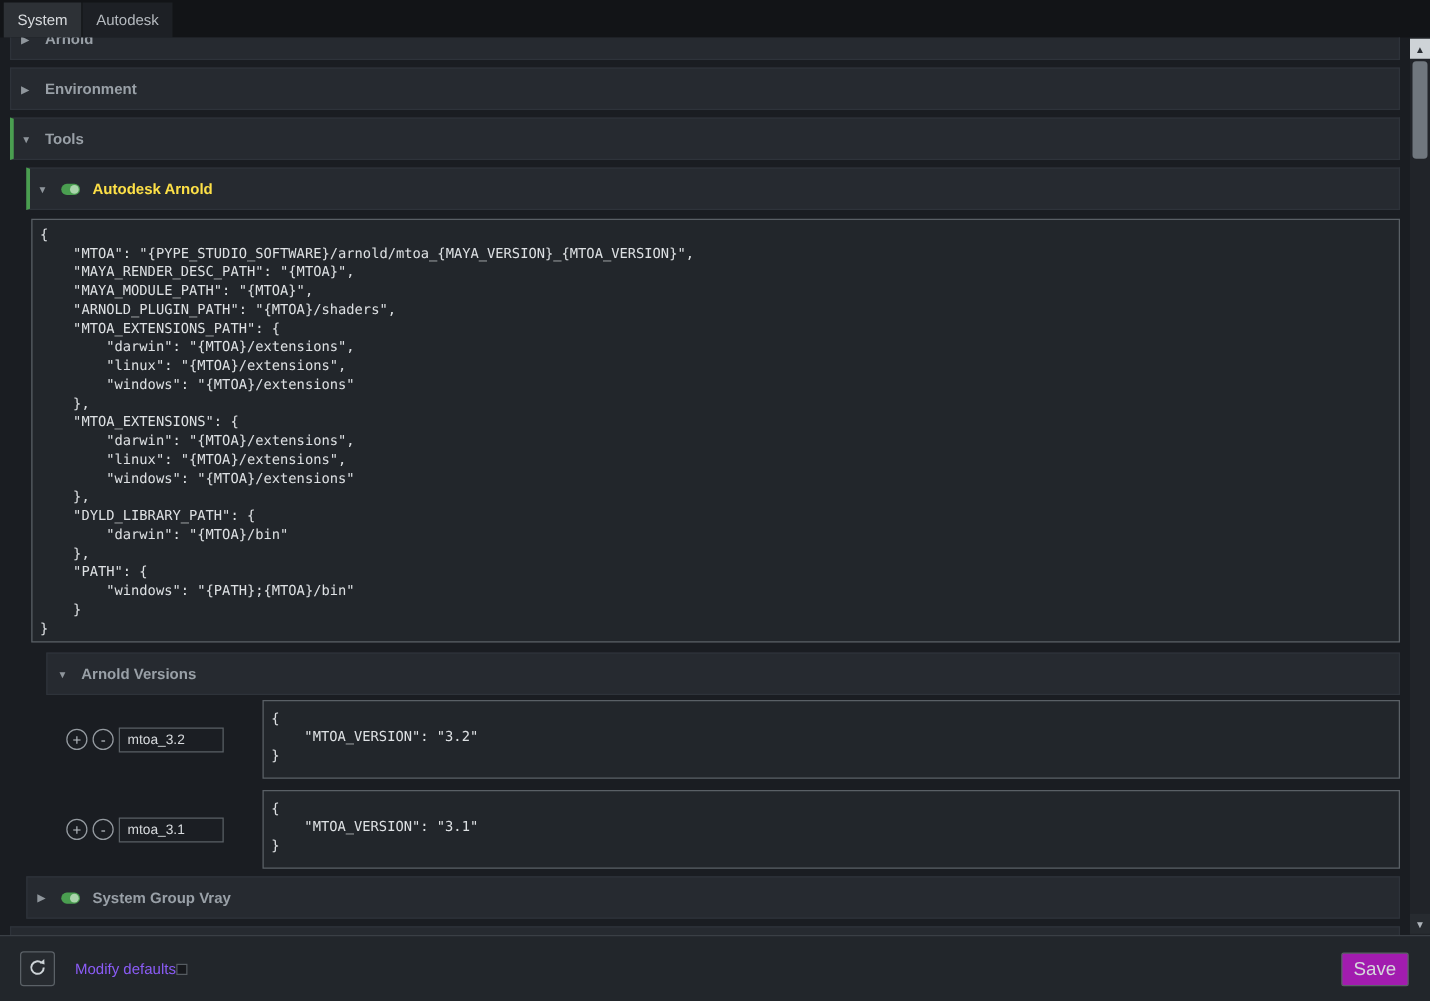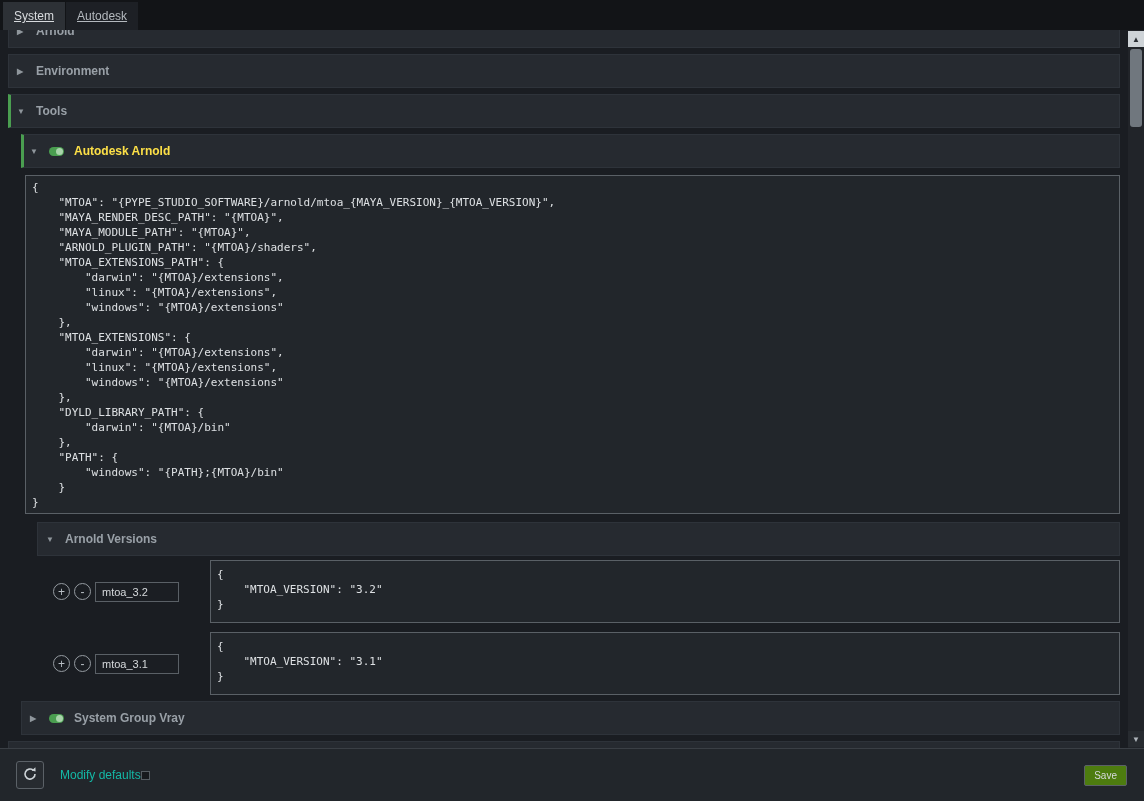--- a/index.html
+++ b/index.html
@@ -4,21 +4,21 @@
 <style>
   * { margin:0; padding:0; box-sizing:border-box; }
   html,body { width:1144px; height:801px; overflow:hidden; }
   body { background:#1a1d22; font-family:"Liberation Sans", sans-serif; }
 
   .app { position:relative; width:1144px; height:801px; background:#1a1d22; overflow:hidden; }
 
   
   .tabbar { position:absolute; top:0; left:0; right:0; height:30px; background:#121417;
             display:flex; align-items:flex-end; padding-left:3px; }
-  .tab { padding:7px 11px; font-size:12px; color:#b4b9be; background:#1d2025; margin-right:1px; cursor:default;text-decoration:underline; }
+  .tab { padding:7px 11px; font-size:12px; color:#b4b9be; background:#1d2025; margin-right:1px; cursor:default; }
   .tab.active { background:#2d3136; color:#d8dbde; }
 
   
   .main { position:absolute; top:30px; left:0; width:1128px; height:718px; overflow:hidden; padding:0 8px; }
 
   .row-h { height:34px; background:#262a30; border:1px solid #2e333a; display:flex; align-items:center;
            padding:0 8px; margin-bottom:6px; font-size:12px; font-weight:bold; color:#99a0a7; cursor:default; }
   .row-h.green { border-left:3px solid #4a9e50; padding-left:6px; }
   .row-h.partial { margin-top:-16px; }
 
@@ -53,24 +53,24 @@
   .key-input { width:84px; height:20px; background:#1b1e23; border:1px solid #5a6066; color:#d6d9dc;
                font-size:11px; padding:0 6px; font-family:"Liberation Sans",sans-serif; }
 
   .clip-row { height:34px; background:#262a30; border:1px solid #2e333a; }
 
   
   .footer { position:absolute; bottom:0; left:0; right:0; height:53px; background:#22262b;
             border-top:1px solid #3a3f45; display:flex; align-items:center; padding:0 17px 0 16px; }
   .refresh-btn { width:28px; height:28px; border:1px solid #5b6167; border-radius:3px; background:#272b30;
                  display:flex; align-items:center; justify-content:center; margin-right:16px; }
-  .md-label { font-size:12px; color:#14b8a6; }
+  .md-label { font-size:12px; color:#8b5cf6; }
   .checkbox { width:9px; height:9px; background:#17191d; border:1px solid #565c62; }
   .spacer { flex:1; }
-  .save-btn { padding:4px 9px; font-size:10px; color:#d6d9dc; background:#4d7c0f;
+  .save-btn { padding:4px 9px; font-size:15px; color:#d6d9dc; background:#a21caf;
               border:1px solid #5b6167; border-radius:2px; font-family:"Liberation Sans",sans-serif; }
 
   
   .scrollbar { position:absolute; top:30px; right:0; width:16px; height:718px; background:#212429; }
   .sb-btn { position:absolute; left:0; width:16px; height:16px; display:flex; align-items:center;
             justify-content:center; font-size:8px; }
   .sb-up { top:1px; background:#ced3d7; color:#2a2e33; }
   .sb-down { bottom:1px; background:#272b30; color:#aeb4ba; }
   .sb-thumb { position:absolute; top:19px; left:2px; width:12px; height:78px; background:#70777e; border-radius:3px; }
 </style>

